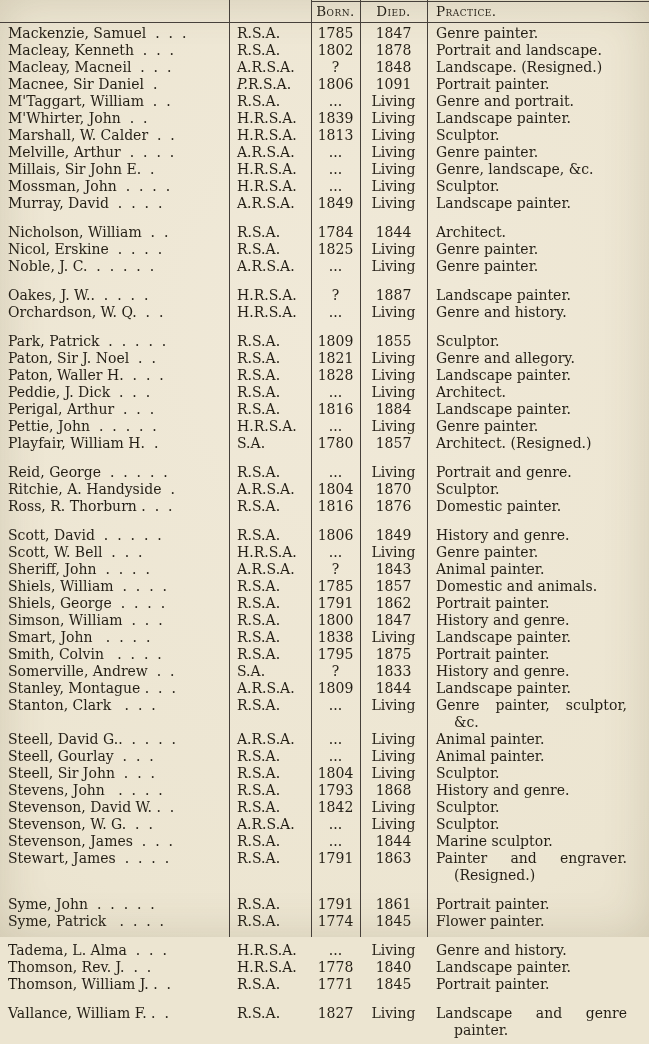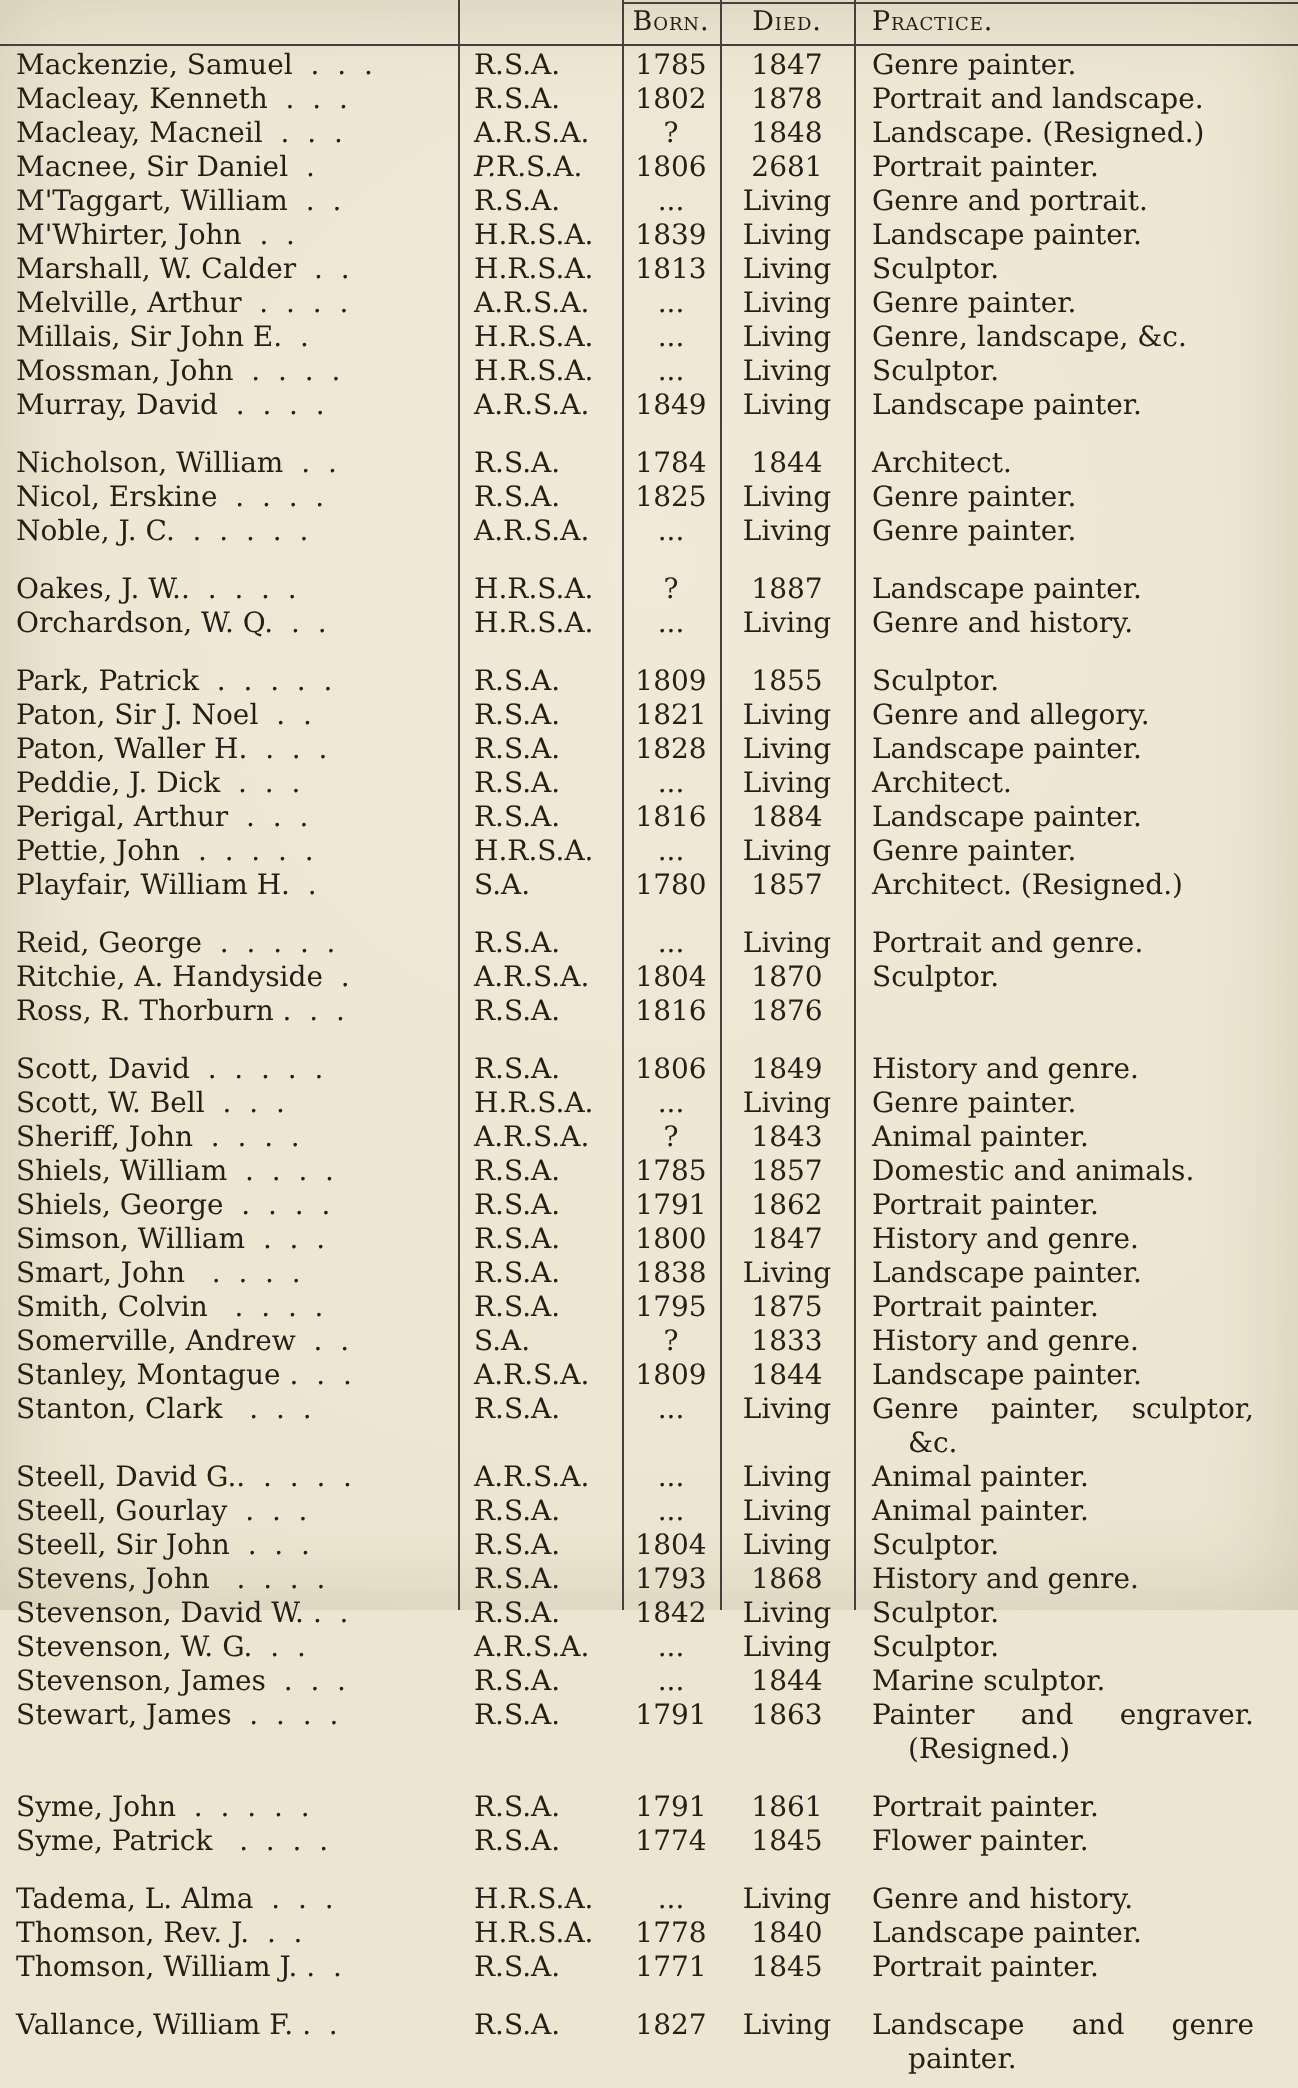--- a/index.html
+++ b/index.html
@@ -1,18 +1,18 @@
 <!DOCTYPE html>
 <html style="--paper: #ece5d1; --ink: #241f16; --rule: #46403a;"><head>
 <meta charset="utf-8">
 <style>
   html,body{margin:0;padding:0}
   body{width:649px;height:1044px;overflow:hidden;background:var(--paper,#ece5d1)}
   .sheet{
-    position:relative;width:649px;height:805px;
+    position:relative;width:649px;height:937px;
     font-family:"DejaVu Serif","Liberation Serif",serif;
     font-size:14px;color:var(--ink,#241f16);
     background:radial-gradient(140% 120% at 50% 35%, #f0e9d8 0%, var(--paper,#ece5d1) 55%, #e2d9c3 100%);
     box-shadow:inset 0 0 46px rgba(90,75,40,.18);
   }
   .rule{position:absolute;background:var(--rule,#46403a)}
   .vr{top:0;bottom:0;width:1.4px}
   .v1{left:229px}.v2{left:311px}.v3{left:360px}.v4{left:427px}
   .hr-top{left:311px;right:0;top:1px;height:1.4px}
   .hr-head{left:0;right:0;top:22px;height:1.4px}
@@ -75,21 +75,21 @@
     <div class="cell name">Macleay, Macneil  .  .  .</div>
     <div class="cell assoc">A.R.S.A.</div>
     <div class="cell born">?</div>
     <div class="cell died">1848</div>
     <div class="cell practice">Landscape. (Resigned.)</div>
   </div>
         <div class="row">
     <div class="cell name">Macnee, Sir Daniel  .</div>
     <div class="cell assoc em-first">P.R.S.A.</div>
     <div class="cell born">1806</div>
-    <div class="cell died">2681</div>
+    <div class="cell died">1091</div>
     <div class="cell practice">Portrait painter.</div>
   </div>
         <div class="row">
     <div class="cell name">M'Taggart, William  .  .</div>
     <div class="cell assoc">R.S.A.</div>
     <div class="cell born">...</div>
     <div class="cell died">Living</div>
     <div class="cell practice">Genre and portrait.</div>
   </div>
         <div class="row">
@@ -238,20 +238,21 @@
     <div class="cell assoc">A.R.S.A.</div>
     <div class="cell born">1804</div>
     <div class="cell died">1870</div>
     <div class="cell practice">Sculptor.</div>
   </div>
         <div class="row">
     <div class="cell name">Ross, R. Thorburn .  .  .</div>
     <div class="cell assoc">R.S.A.</div>
     <div class="cell born">1816</div>
     <div class="cell died">1876</div>
+    <div class="cell practice">Domestic painter.</div>
   </div>
       </div>
       <div class="group">
         <div class="row">
     <div class="cell name">Scott, David  .  .  .  .  .</div>
     <div class="cell assoc">R.S.A.</div>
     <div class="cell born">1806</div>
     <div class="cell died">1849</div>
     <div class="cell practice">History and genre.</div>
   </div>

